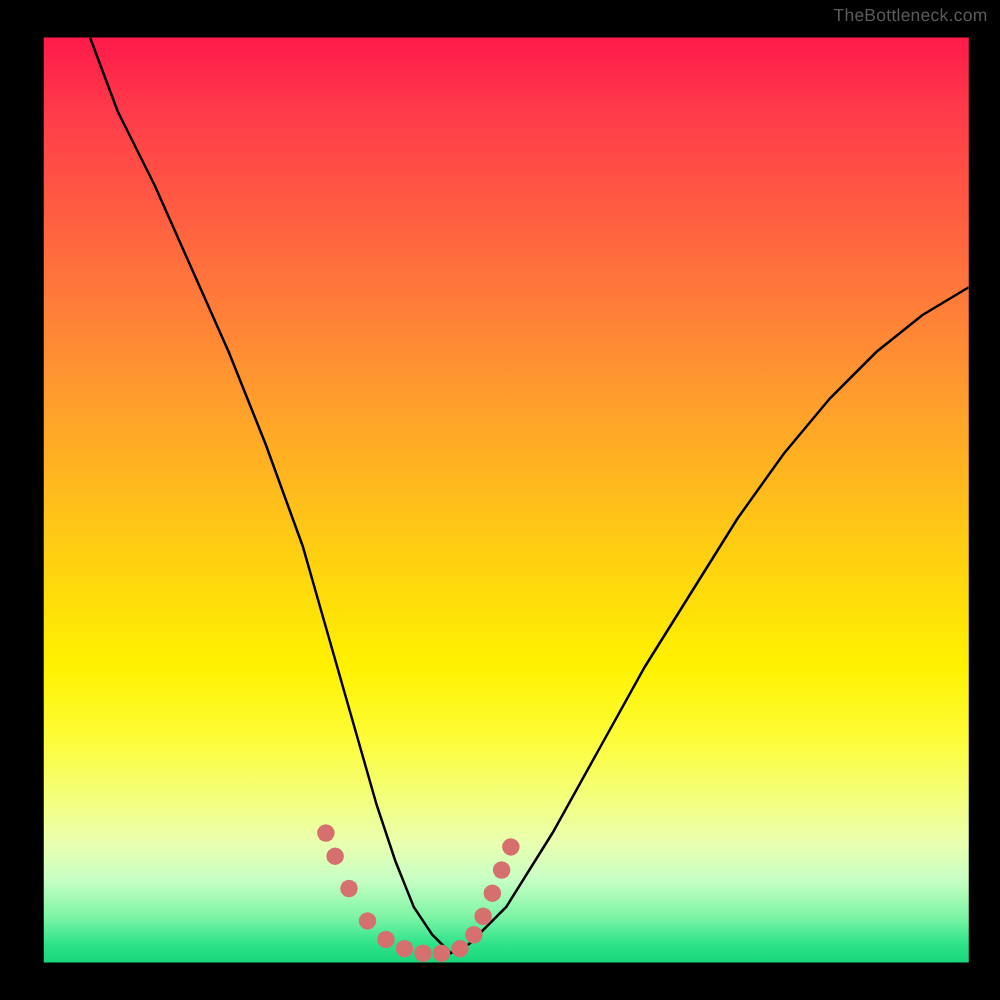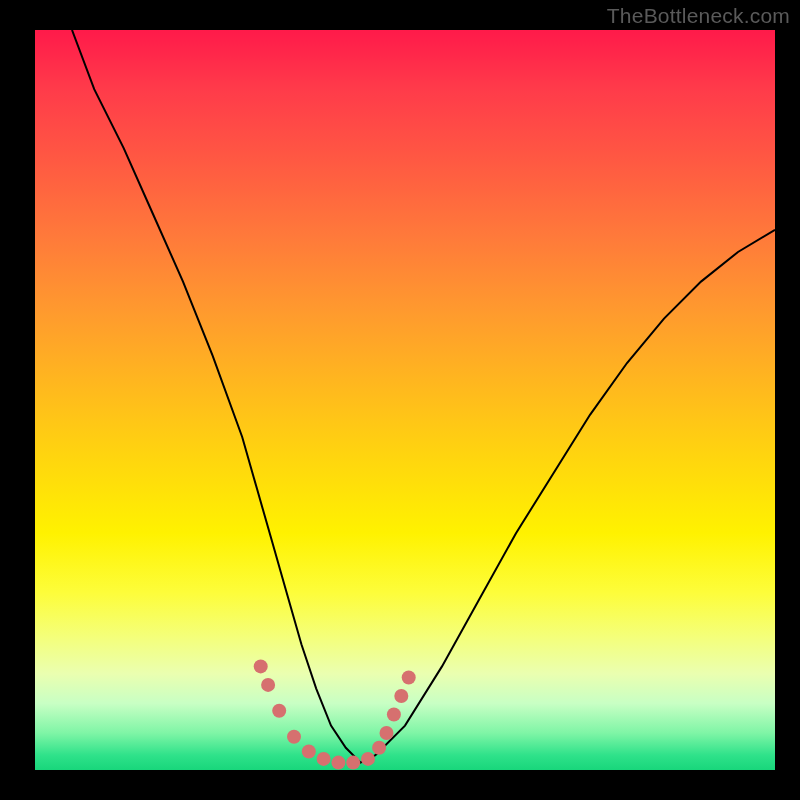--- a/index.html
+++ b/index.html
@@ -33,21 +33,21 @@
       #7ff5a6 95%,
       #2fe28a 98%,
       #18d67b 100%
     );
   }
   .watermark {
     position: absolute;
     top: 4px;
     right: 10px;
     color: #5a5a5a;
-    font-size: 21px;
+    font-size: 14px;
     font-weight: 500;
     letter-spacing: 0.2px;
     z-index: 20;
   }
   svg.chart {
     position: absolute;
     left: 0;
     top: 0;
     width: 740px;
     height: 740px;

